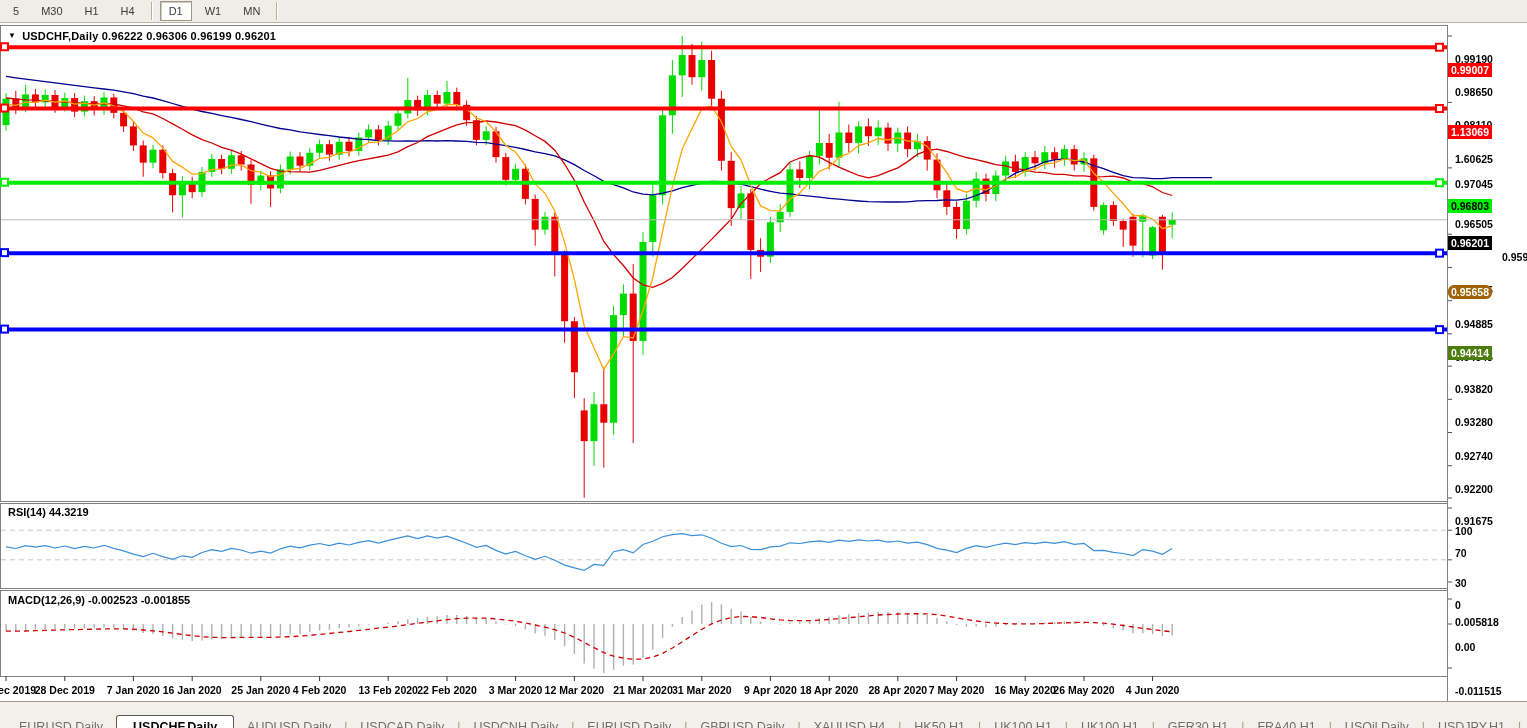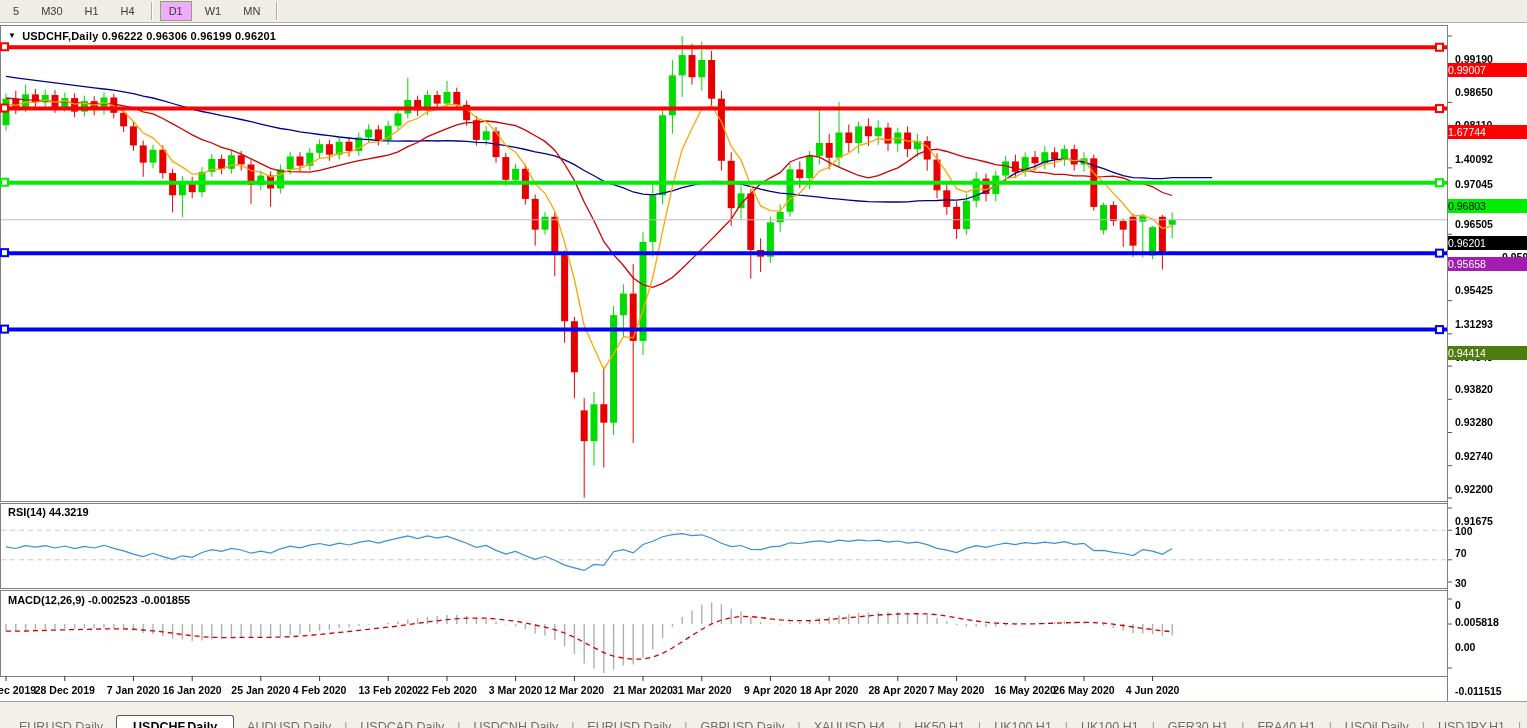--- a/index.html
+++ b/index.html
@@ -5,32 +5,32 @@
   html,body{margin:0;padding:0;background:#fff;}
   body{width:1527px;height:728px;position:relative;overflow:hidden;
        font-family:"Liberation Sans",sans-serif;-webkit-font-smoothing:none;}
   .app{position:absolute;inset:0;}
   
   .toolbar{position:absolute;left:0;top:0;width:1527px;height:23px;
            background:#efede5;border-bottom:1px solid #b7b4a6;
            display:flex;align-items:center;padding-left:2px;box-sizing:border-box;}
   .tfbtn{font-size:11px;color:#3a3a3a;padding:2px 8px;margin:0 2px;border:1px solid transparent;
          cursor:default;line-height:14px;}
-  .tfbtn.active{background:#f0abfc;border:1px solid #9b9885;box-shadow:inset 1px 1px 0 #cfccbd;}
+  .tfbtn.active{background:#ffffff;border:1px solid #9b9885;box-shadow:inset 1px 1px 0 #cfccbd;}
   .tbsep{width:1px;height:18px;background:#b2af9f;margin:0 5px;border-right:1px solid #fff;}
   
   #chartbox{position:absolute;left:0;top:23px;width:1527px;height:678px;background:#fff;}
   #cv{position:absolute;left:0;top:0;}
   .symline{position:absolute;left:8px;top:7px;font-size:11px;font-weight:bold;color:#000;
            letter-spacing:0.2px;display:flex;gap:6px;align-items:center;}
   .symline .tri{font-size:8px;position:relative;top:-1px;}
   .indlabel{position:absolute;left:8px;font-size:11px;font-weight:bold;color:#000;}
   .ylab{position:absolute;left:1455px;font-size:10.5px;font-weight:bold;color:#000;line-height:13px;}
-  .badge{position:absolute;left:1448px;width:80px;height:14px;font-size:10.5px;font-weight:normal;
-         line-height:14px;text-align:left;}
+  .badge{position:absolute;left:1448px;width:44px;height:14px;font-size:10.5px;font-weight:bold;
+         line-height:14px;text-align:center;}
   .datelab{position:absolute;font-size:10.5px;font-weight:bold;color:#000;transform:translateX(-50%);
            white-space:nowrap;}
   
   .tabbar{position:absolute;left:0;top:701px;width:1527px;height:39px;background:#f2f0e8;
           border-top:1px solid #9d9a8b;border-bottom:1px solid #8f8c7d;
           display:flex;align-items:flex-end;box-sizing:border-box;padding-left:6px;}
   .tab{font-size:12.5px;color:#6e6e6e;padding:4px 13px 5px 13px;white-space:nowrap;cursor:default;}
   .tab.active{background:#fff;color:#000;font-weight:bold;border:1px solid #5a5a5a;border-bottom:none;
               border-radius:3px 3px 0 0;padding:4px 16px 6px 16px;position:relative;top:1px;}
   .tsep{color:#9a978a;font-size:12px;padding-bottom:5px;}
@@ -489,44 +489,44 @@
       <span>USDCHF,Daily  0.96222 0.96306 0.96199 0.96201</span>
     </div>
 
     <div class="indlabel" style="top:483px">RSI(14) 44.3219</div>
     <div class="indlabel" style="top:571px">MACD(12,26,9) -0.002523 -0.001855</div>
 
     <div id="textlayer">
         <div class="ylab" style="top: 30px;">0.99190</div>
         <div class="ylab" style="top: 63.1976px;">0.98650</div>
         <div class="ylab" style="top: 96.3952px;">0.98110</div>
-        <div class="ylab" style="top: 129.593px;">1.40092</div>
+        <div class="ylab" style="top: 129.593px;">1.60625</div>
         <div class="ylab" style="top: 155px; text-align: right;">0.97045</div>
         <div class="ylab" style="top: 195.066px;">0.96505</div>
         <div class="ylab" style="top: 228.263px; margin-left: 47px;">0.95965</div>
         <div class="ylab" style="top: 261.461px;">0.95425</div>
-        <div class="ylab" style="top: 294.659px;">1.31293</div>
+        <div class="ylab" style="top: 294.659px;">0.94885</div>
         <div class="ylab" style="top: 327.856px;">0.94345</div>
         <div class="ylab" style="top: 360.132px;">0.93820</div>
         <div class="ylab" style="top: 393.329px;">0.93280</div>
         <div class="ylab" style="top: 426.527px;">0.92740</div>
         <div class="ylab" style="top: 459.725px;">0.92200</div>
         <div class="ylab" style="top: 492px;">0.91675</div>
         <div class="ylab" style="top: 502px;">100</div>
         <div class="ylab" style="top: 524.2px;">70</div>
         <div class="ylab" style="top: 553.8px;">30</div>
         <div class="ylab" style="top: 576px;">0</div>
         <div class="ylab" style="top: 593px;">0.005818</div>
         <div class="ylab" style="top: 618px;">0.00</div>
         <div class="ylab" style="top: 662px;">-0.011515</div>
         <div class="badge" style="top: 40.2503px; background: rgb(255, 0, 0); color: rgb(255, 255, 255);">0.99007</div>
-        <div class="badge" style="top: 101.543px; background: rgb(255, 0, 0); color: rgb(255, 255, 255);">1.67744</div>
+        <div class="badge" style="top: 101.543px; background: rgb(255, 0, 0); color: rgb(255, 255, 255);">1.13069</div>
         <div class="badge" style="top: 175.746px; background: rgb(0, 238, 0); color: rgb(0, 0, 0);">0.96803</div>
         <div class="badge" style="top: 212.755px; background: rgb(0, 0, 0); color: rgb(255, 255, 255);">0.96201</div>
-        <div class="badge" style="top: 234px; background: #a21caf; color: rgb(255, 255, 255);">0.95658</div>
+        <div class="badge" style="top: 262px; background: #a16207; color: rgb(255, 255, 255); border-radius: 6px;">0.95658</div>
         <div class="badge" style="top: 322.614px; background: #4d7c0f; color: rgb(255, 255, 255);">0.94414</div>
         <div class="datelab" style="left: 6px; top: 661px;">19 Dec 2019</div>
         <div class="datelab" style="left: 64.8px; top: 661px;">28 Dec 2019</div>
         <div class="datelab" style="left: 133.4px; top: 661px;">7 Jan 2020</div>
         <div class="datelab" style="left: 192.2px; top: 661px;">16 Jan 2020</div>
         <div class="datelab" style="left: 260.8px; top: 661px;">25 Jan 2020</div>
         <div class="datelab" style="left: 319.6px; top: 661px;">4 Feb 2020</div>
         <div class="datelab" style="left: 388.2px; top: 661px;">13 Feb 2020</div>
         <div class="datelab" style="left: 447px; top: 661px;">22 Feb 2020</div>
         <div class="datelab" style="left: 515.6px; top: 661px;">3 Mar 2020</div>

